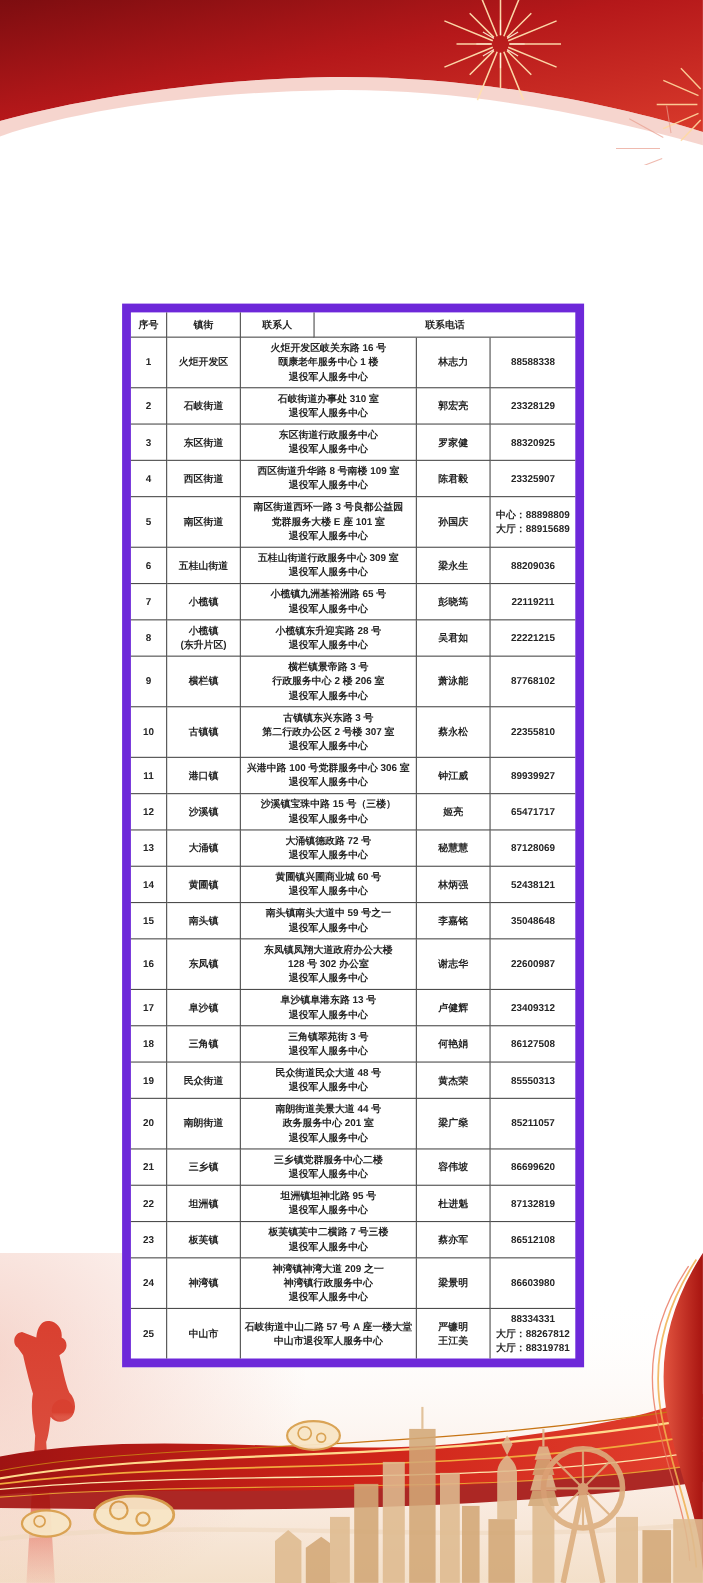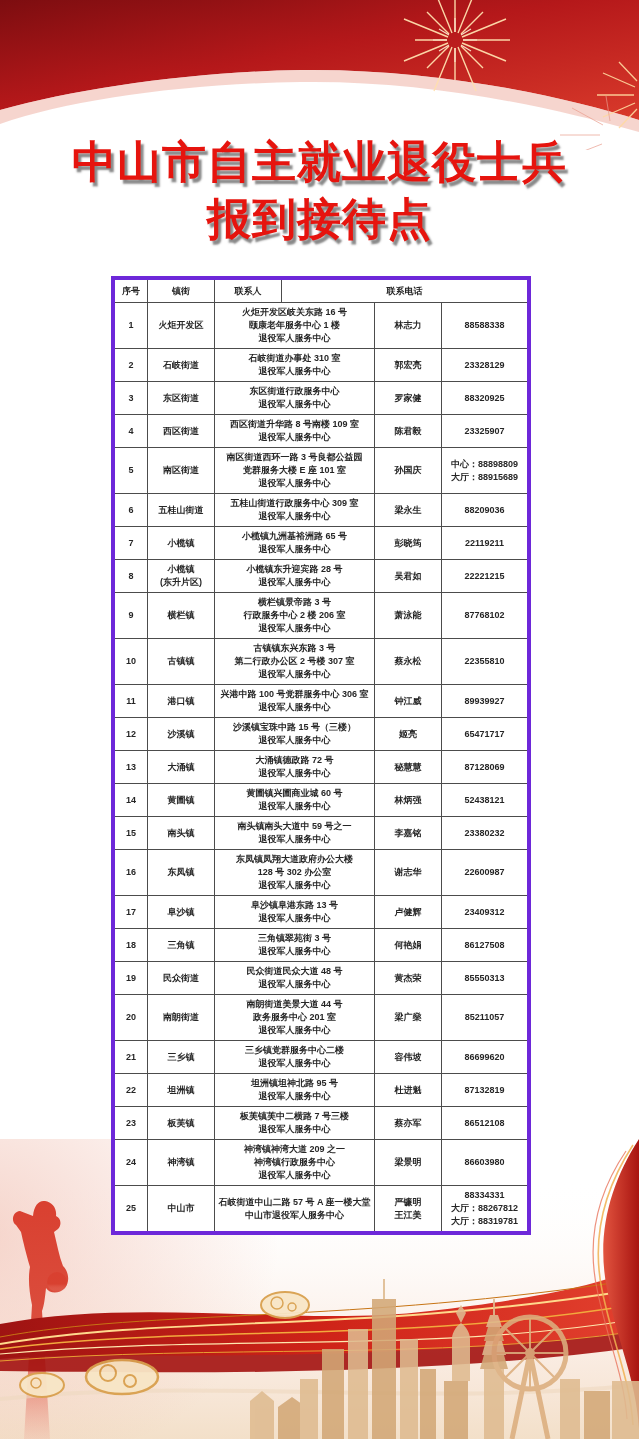--- a/index.html
+++ b/index.html
@@ -11,21 +11,21 @@
   .deco.top{top:0;z-index:1;}
   .deco.bottom{bottom:0;z-index:1;}
   .poster-title{
     position:absolute;top:134px;left:0;right:0;z-index:2;
     text-align:center;color:#e6140e;font-weight:900;font-size:44px;line-height:57px;
     letter-spacing:1px;font-family:"Liberation Serif","DejaVu Serif",serif;
     text-shadow:3px 4px 2px rgba(115,115,115,.85);
   }
   .table{
     position:absolute;top:276px;left:111px;width:420px;z-index:3;
-    background:#fff;border:4px solid #6d28d9;box-sizing:border-box;
+    background:#fff;border:8px solid #6d28d9;box-sizing:border-box;
     font-size:9px;font-weight:700;color:#262626;
   }
   .tr{display:flex;}
   .td{
     box-sizing:border-box;border-right:1px solid #4c4c4c;border-bottom:1px solid #4c4c4c;
     display:flex;flex-direction:column;justify-content:center;align-items:center;
     text-align:center;padding:3px 1px;line-height:13px;min-height:30px;
   }
   .td:last-child{border-right:none;}
   .tbody .tr:last-child .td{border-bottom:none;}
@@ -61,24 +61,20 @@
       </g>
       <g stroke="#ffd9a0" stroke-width="1.3" opacity="0.9">
         <path fill="none" d="M634,95 L597,95 M635,87 L603,73 M637,81 L619,62 M642,79 L642,50 M635,103 L603,117 M637,109 L619,128 M642,111 L642,140"></path>
       </g>
       <g stroke="#e89d8d" stroke-width="1" opacity="0.7">
         <path fill="none" d="M600,135 L560,135 M603,125 L572,108 M610,121 L606,96 M602,144 L566,158"></path>
       </g>
     </g>
   </svg>
 
-  <div class="poster-title">
-    <div>中山市自主就业退役士兵</div>
-    <div>报到接待点</div>
-  </div>
 
   <div class="table">
     <div class="tr thead">
       <div class="td c-no">
           <div class="line">序号</div>
         </div>
       <div class="td c-town">
           <div class="line">镇街</div>
         </div>
       <div class="td c-contact">
@@ -369,21 +365,21 @@
             <div class="line">南头镇</div>
           </div>
       <div class="td c-addr">
             <div class="line">南头镇南头大道中 59 号之一</div>
             <div class="line">退役军人服务中心</div>
           </div>
       <div class="td c-contact">
             <div class="line">李嘉铭</div>
           </div>
       <div class="td c-phone">
-            <div class="line">23380232</div>
+            <div class="line">35048648</div>
           </div>
     </div>
 
     <div class="tr">
       <div class="td c-no">
             <div class="line">16</div>
           </div>
       <div class="td c-town">
             <div class="line">东凤镇</div>
           </div>

